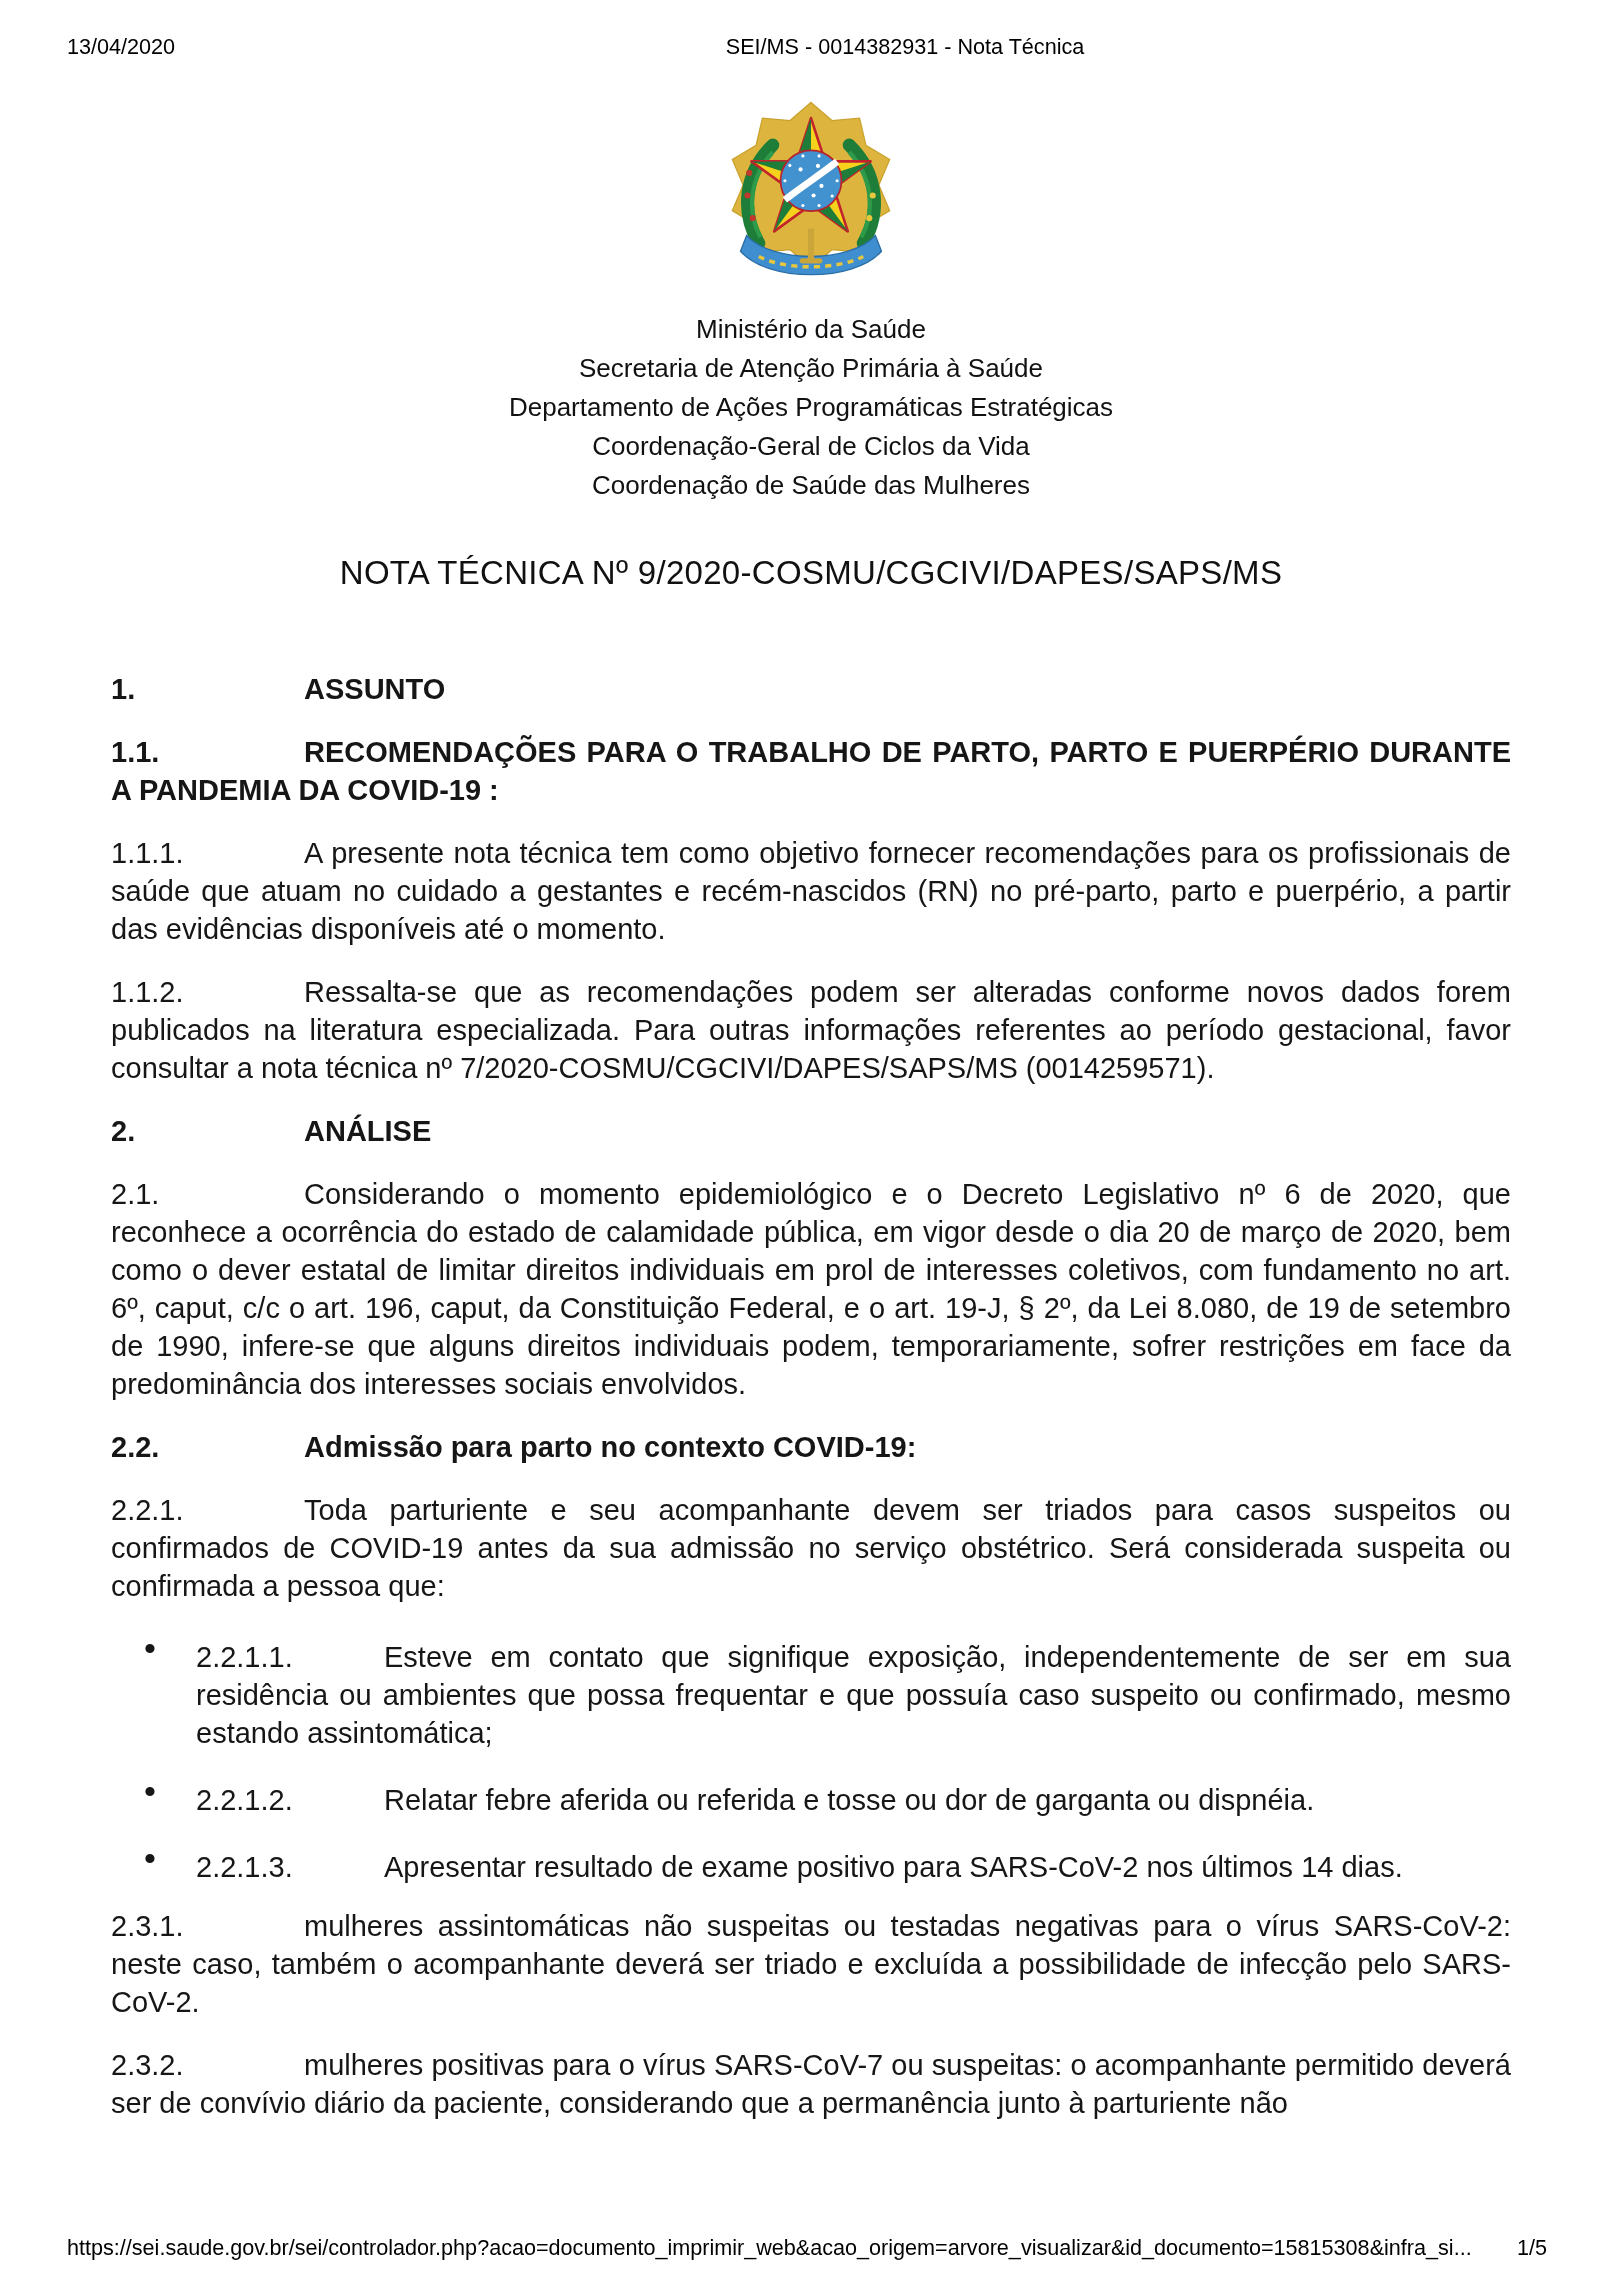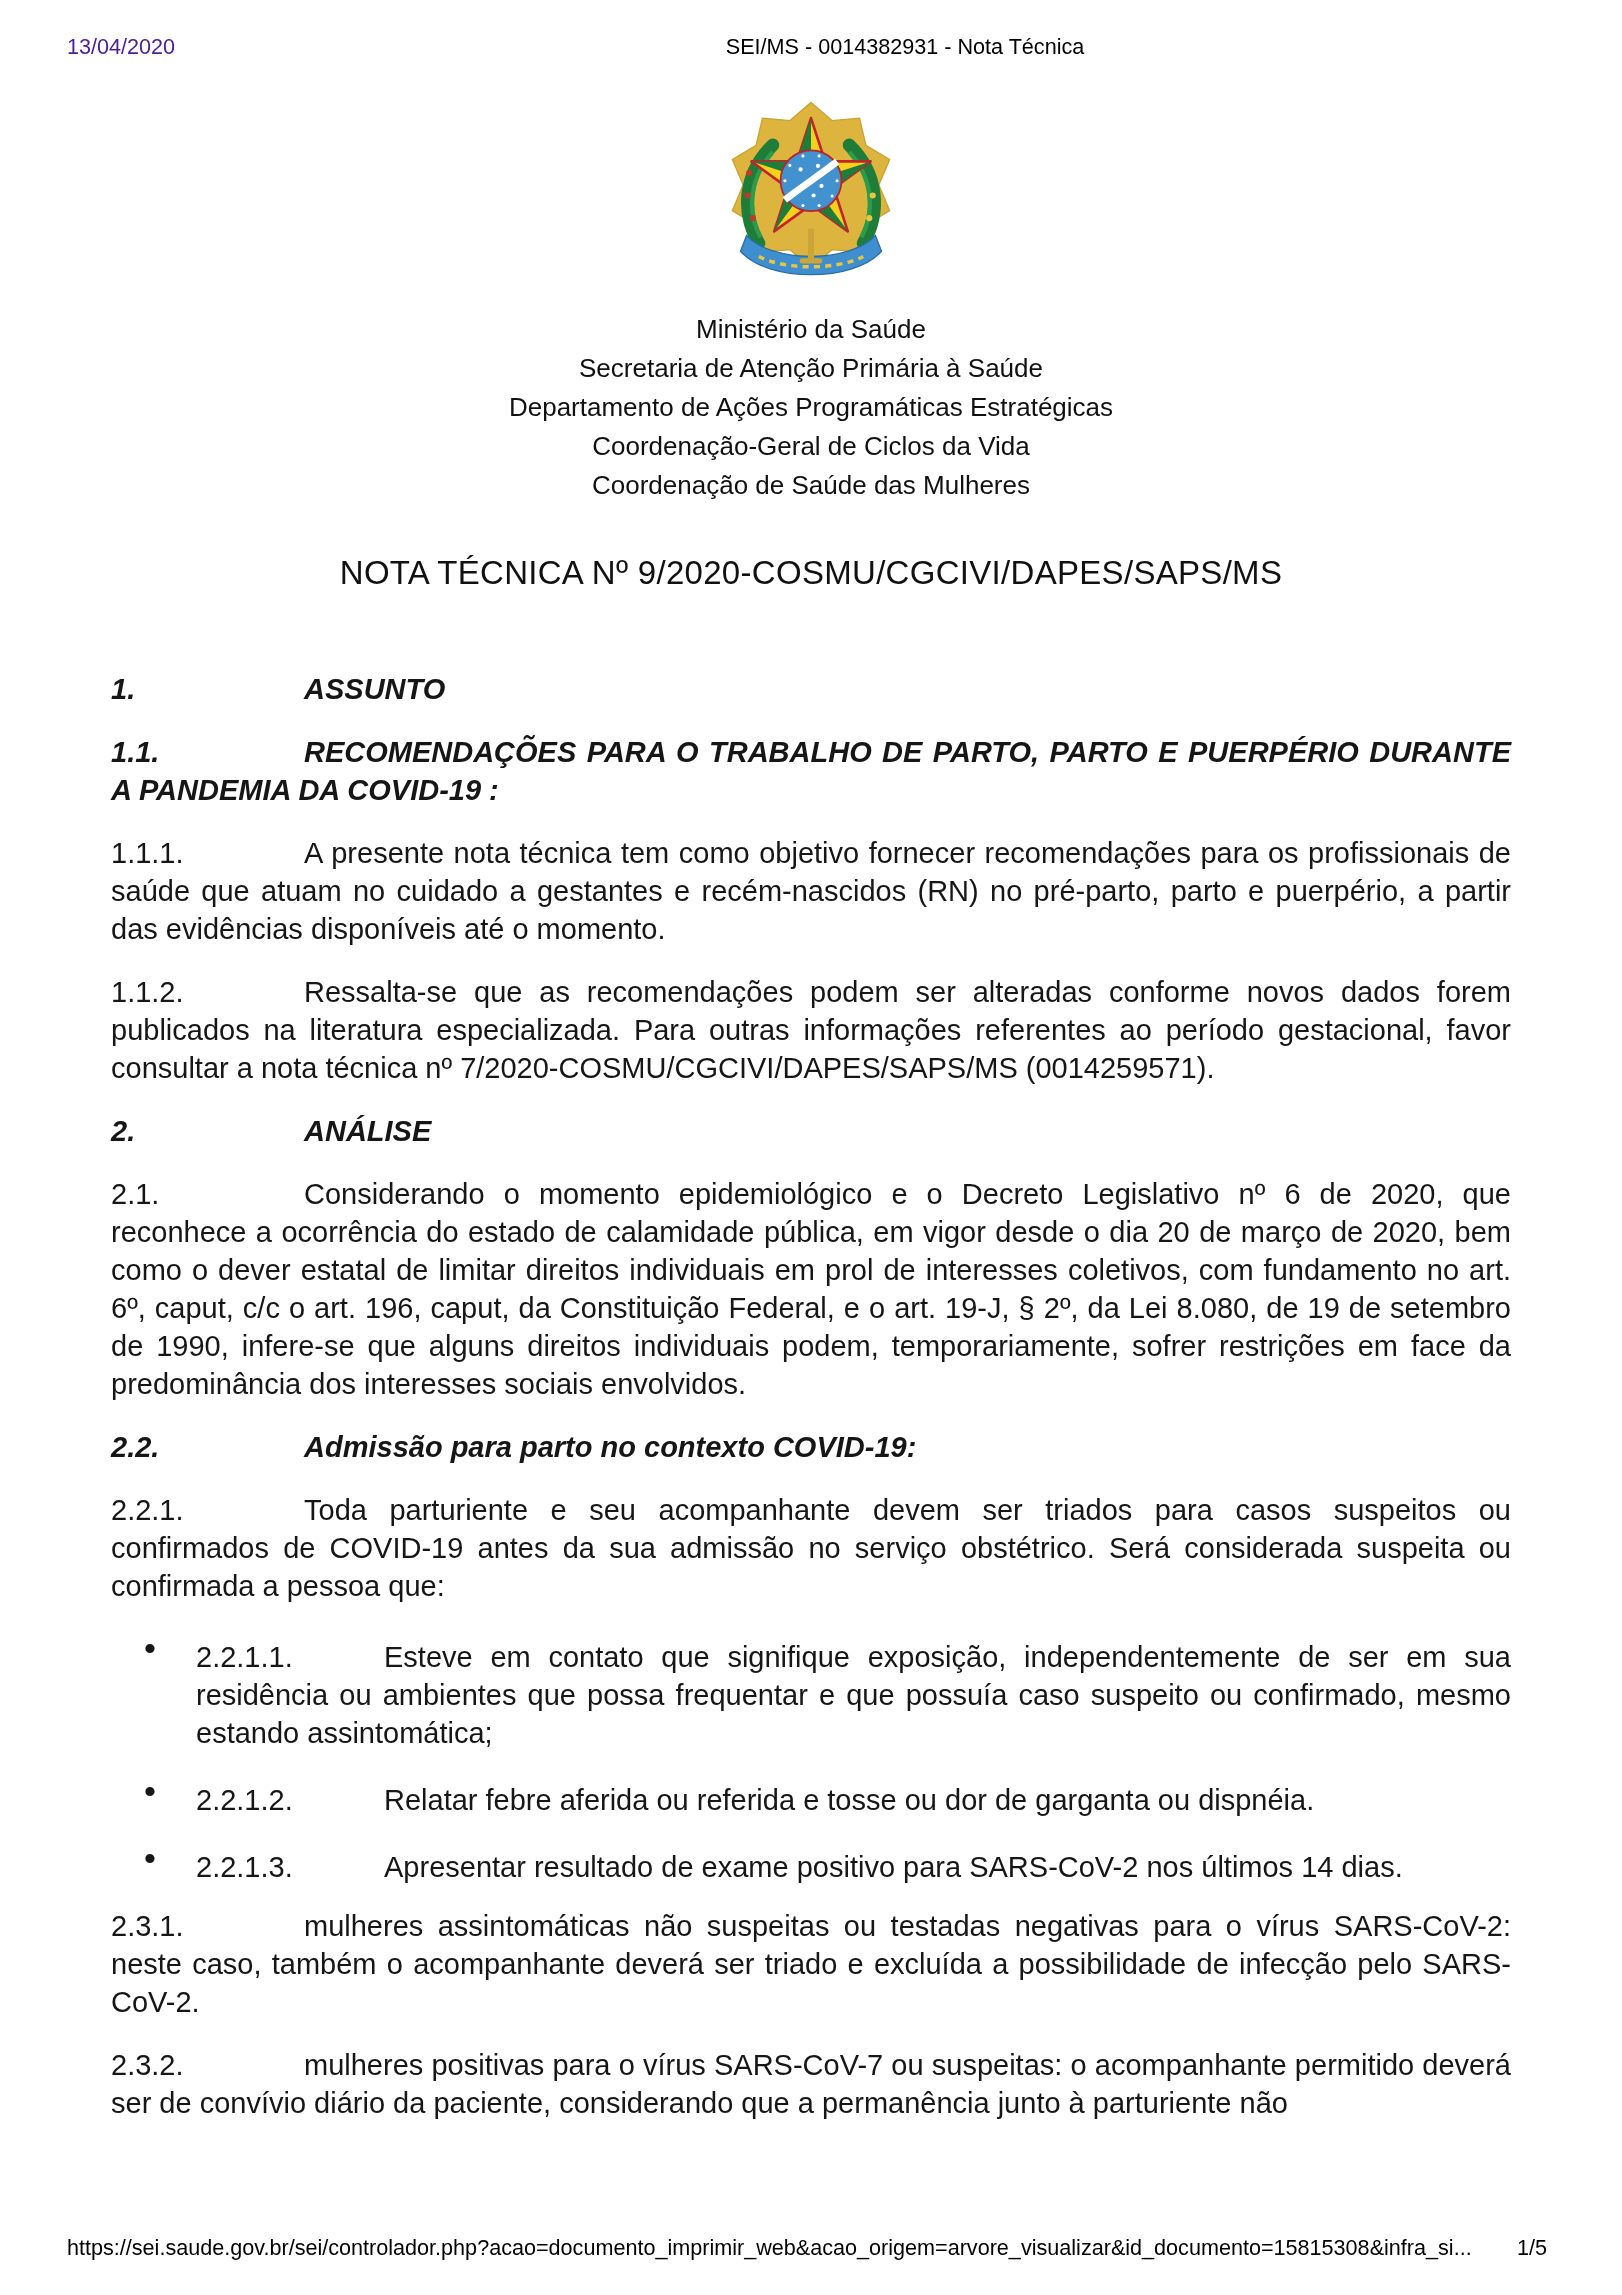--- a/index.html
+++ b/index.html
@@ -8,21 +8,21 @@
     background: #ffffff;
     position: relative;
     font-family: "Liberation Sans", sans-serif;
     color: #1a1a1a;
     overflow: hidden;
   }
 
   
   .print-date {
     position: absolute; left: 67px; top: 34px;
-    font-size: 21.6px; color: #4c1d95;
+    font-size: 21.6px; color: #000000;
   }
   .print-doc-ref {
     position: absolute; left: 905px; top: 34px;
     transform: translateX(-50%);
     font-size: 21.6px; color: #000; white-space: nowrap;
   }
   .print-footer-url {
     position: absolute; left: 67px; top: 2235px;
     font-size: 21.6px; color: #000; white-space: nowrap;
   }
@@ -49,21 +49,21 @@
   }
 
   
   .content {
     position: absolute; top: 670px; left: 111px; width: 1400px;
     font-size: 29px; line-height: 38px; color: #161616;
     text-align: justify;
   }
   .para { margin: 0 0 25px 0; }
   .para .num { display: inline-block; min-width: 193px; }
-  .para.bold { font-weight: 700; font-style: italic; }
+  .para.bold { font-weight: 700; }
 
   .bullet-list { margin-top: 6.5px; }
   .bullet {
     position: relative;
     padding-left: 85px;
     margin: 0 0 21px 0;
   }
   .bullet .dot {
     position: absolute; left: 33px; top: -1.3px;
     font-size: 34px;

